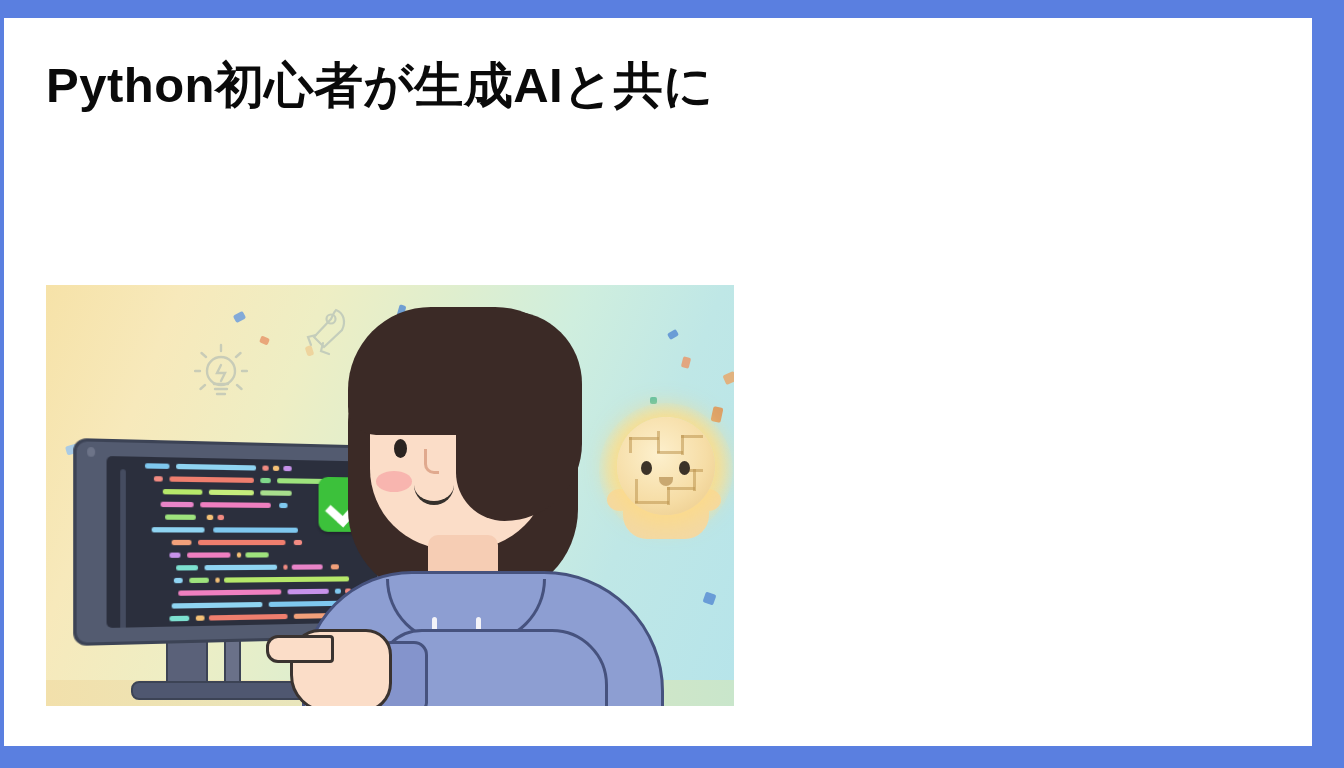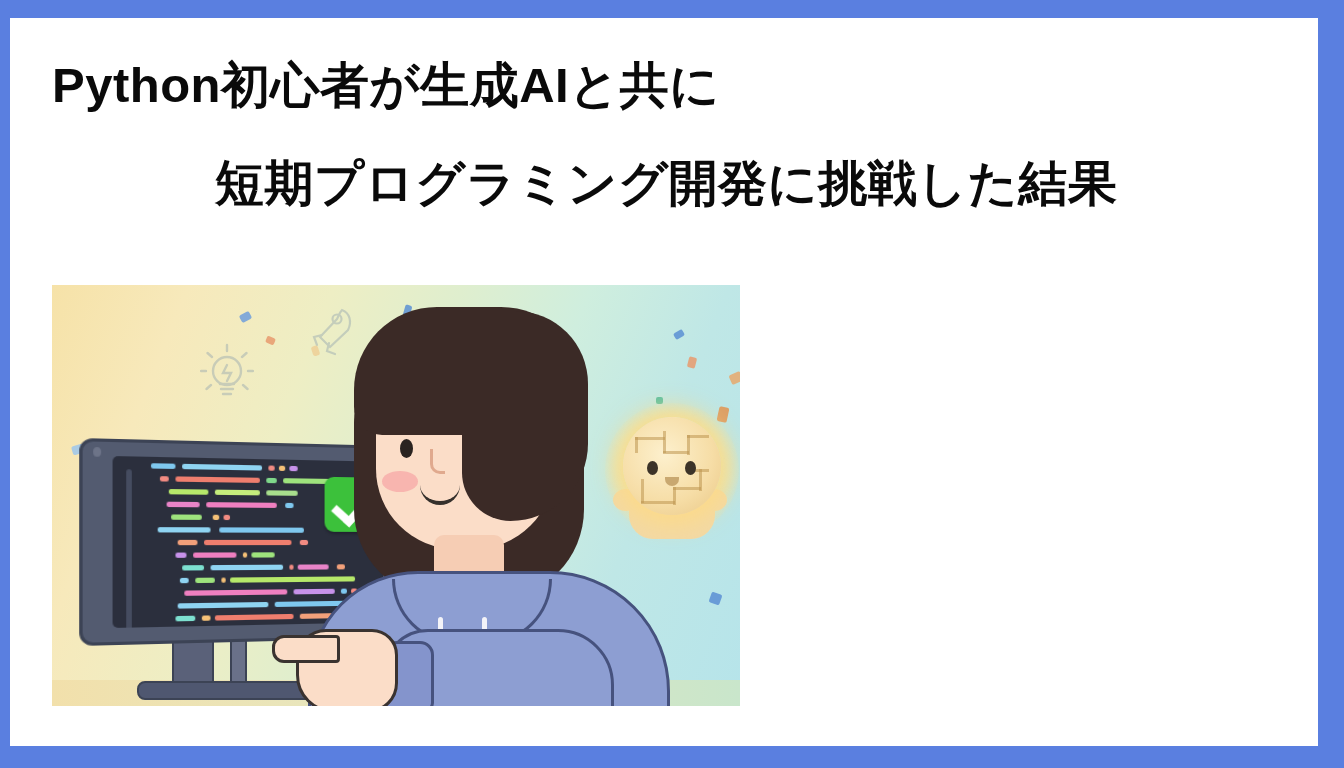--- a/index.html
+++ b/index.html
@@ -19,21 +19,21 @@
     position: absolute;
     left: 0; top: 0;
     width: 1344px; height: 768px;
     background: #5A7FE0;
     box-sizing: border-box;
   }
 
   
   #slide-card {
     position: absolute;
-    left: 10px;  top: 18px;
+    left: 4px;  top: 18px;
     width: 1308px; height: 728px;
     background: #ffffff;
     box-sizing: border-box;
     box-shadow: 0 0 2px rgba(255,255,255,0.9) inset;
   }
 
   
   #title-block {
     position: absolute;
     left: 0; top: 42px;
@@ -367,21 +367,20 @@
   }
 </style>
 </head>
 <body>
 
 <div id="slide-frame" style="background: rgb(90, 127, 224);">
   <div id="slide-card" style="background: rgb(255, 255, 255);">
 
     <div id="title-block">
       <div class="title-line" id="title-line-1" style="color: rgb(10, 10, 10);">Python初心者が生成AIと共に</div>
-      <div class="title-line" id="title-line-2" style="color: rgb(10, 10, 10);">短期プログラミング開発に挑戦した結果</div>
     </div>
 
     <div id="illustration">
 
       <span class="sketch" id="sketch-bulb">
         <svg width="54" height="60" viewBox="0 0 54 60">
           <g stroke="#8fa2ae" stroke-width="2.4" fill="none" stroke-linecap="round">
             <circle cx="27" cy="28" r="14"></circle>
             <path d="M20 41 h14 M21 46 h12 M23 51 h8"></path>
             <path d="M27 22 l-4 8 h8 l-4 8"></path>

